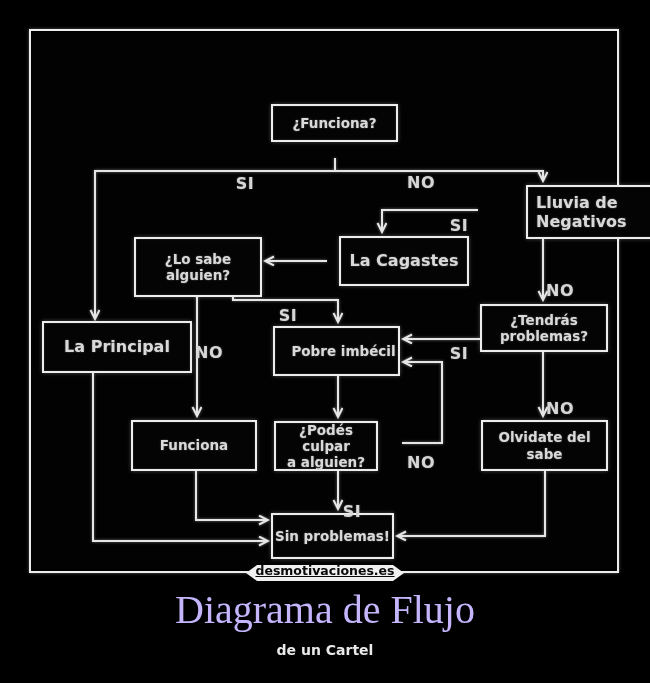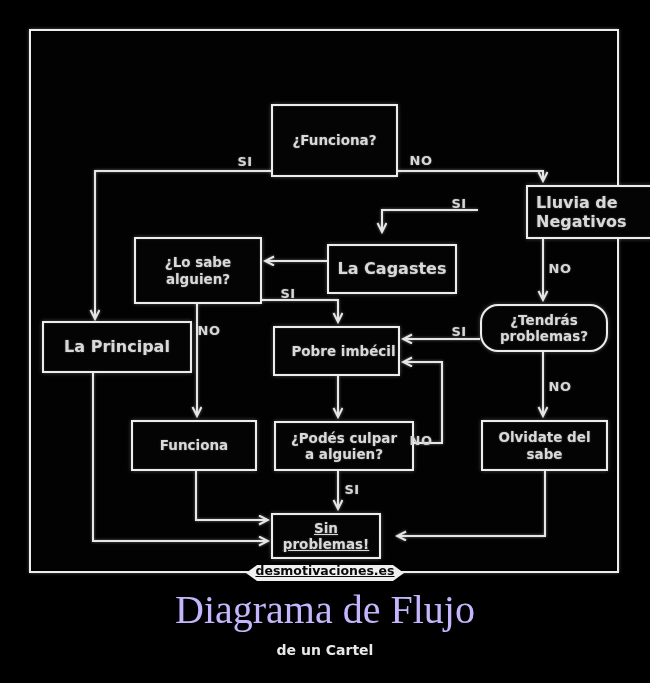--- a/index.html
+++ b/index.html
@@ -27,22 +27,23 @@
     text-align:center;color:#d9d9d9;font-weight:bold;
     font-size:13.5px;line-height:1.2;white-space:pre-line;
     text-shadow:0 0 2px rgba(255,255,255,.35);
     box-shadow:0 0 4px rgba(255,255,255,.3), inset 0 0 2px rgba(255,255,255,.25);
   }
   .node.big{font-size:16px;}
   .node.alignleft{justify-content:flex-start;text-align:left;padding-left:8px;margin-left:48px;}
   
   .elabel{
     position:absolute;transform:translate(-50%,-50%);
-    color:#d6d6d6;font-weight:bold;font-size:13px;letter-spacing:.5px;
+    color:#d6d6d6;font-weight:bold;font-size:16px;letter-spacing:.5px;
     text-shadow:0 0 2px rgba(255,255,255,.35);
+    margin-top:22px;
   }
   
   .ribbon{
     position:absolute;left:246px;top:565px;width:158px;height:16px;
     background:#f0f0f0;
     clip-path:polygon(0 50%,11px 0,calc(100% - 11px) 0,100% 50%,calc(100% - 11px) 100%,11px 100%);
     display:flex;justify-content:center;
   }
   .ribbon span{
     color:#0a0a0a;font-weight:bold;font-size:12.5px;line-height:1;
@@ -80,36 +81,36 @@
   <path d="M480 339 H403" marker-end="url(#arw)"></path>
   <path d="M543 352 V416" marker-end="url(#arw)"></path>
   <path d="M338 376 V417" marker-end="url(#arw)"></path>
   <path d="M402 443 H442 V362 H403" marker-end="url(#arw)"></path>
   <path d="M338 471 V509" marker-end="url(#arw)"></path>
   <path d="M196 471 V520 H268" marker-end="url(#arw)"></path>
   <path d="M93 373 V541 H268" marker-end="url(#arw)"></path>
   <path d="M545 471 V536 H397" marker-end="url(#arw)"></path>
 </svg>
 
-<div class="node" style="left:271px;top:104px;width:127px;height:73px;">¿Funciona?</div>
+<div class="node" style="left:271px;top:104px;width:127px;height:38px;">¿Funciona?</div>
 <div class="node big alignleft" style="left:478px;top:185px;width:130px;height:54px;">Lluvia de
 Negativos</div>
-<div class="node big" style="left:327px;top:236px;width:130px;height:50px;margin-top:8px;">La Cagastes</div>
-<div class="node" style="left:134px;top:237px;width:128px;height:67px;">¿Lo sabe
+<div class="node big" style="left:339px;top:236px;width:130px;height:50px;">La Cagastes</div>
+<div class="node" style="left:134px;top:237px;width:128px;height:60px;">¿Lo sabe
 alguien?</div>
 <div class="node big" style="left:42px;top:321px;width:150px;height:52px;">La Principal</div>
-<div class="node" style="left:480px;top:304px;width:128px;height:48px;border-radius:18px;">¿Tendrás
+<div class="node" style="left:480px;top:304px;width:128px;height:48px;">¿Tendrás
 problemas?</div>
 <div class="node" style="left:273px;top:326px;width:127px;height:50px;padding-left:14px;">Pobre imbécil</div>
 <div class="node" style="left:131px;top:420px;width:126px;height:51px;">Funciona</div>
-<div class="node" style="left:274px;top:421px;width:140px;height:50px;">¿Podés culpar
+<div class="node" style="left:274px;top:421px;width:104px;height:50px;">¿Podés culpar
 a alguien?</div>
 <div class="node" style="left:481px;top:420px;width:127px;height:51px;">Olvidate del
 sabe</div>
-<div class="node" style="left:271px;top:513px;width:110px;height:46px;text-decoration:underline;">Sin problemas!</div>
+<div class="node" style="left:271px;top:513px;width:123px;height:46px;">Sin problemas!</div>
 
 <span class="elabel" style="left:245px;top:161px;">SI</span>
 <span class="elabel" style="left:421px;top:160px;">NO</span>
 <span class="elabel" style="left:459px;top:203px;">SI</span>
 <span class="elabel" style="left:560px;top:268px;">NO</span>
 <span class="elabel" style="left:288px;top:293px;">SI</span>
 <span class="elabel" style="left:209px;top:330px;">NO</span>
 <span class="elabel" style="left:459px;top:331px;">SI</span>
 <span class="elabel" style="left:560px;top:386px;">NO</span>
 <span class="elabel" style="left:421px;top:440px;">NO</span>

